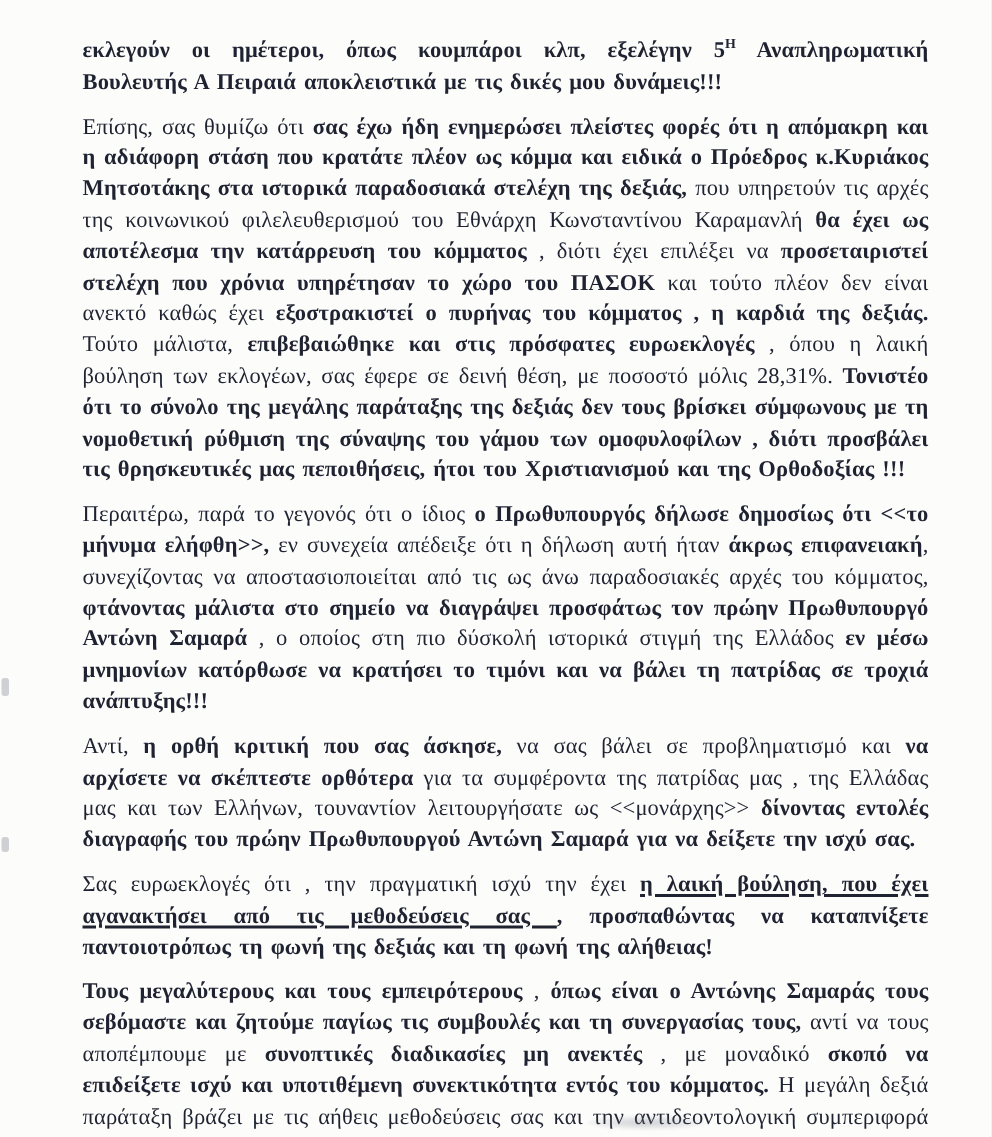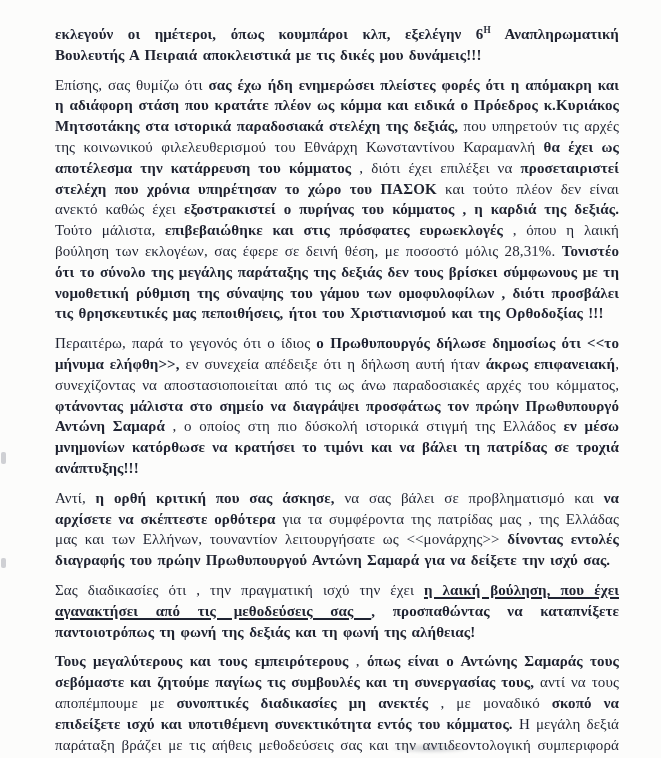--- a/index.html
+++ b/index.html
@@ -61,23 +61,23 @@
     filter: blur(0.5px);
   }
   .speck-1 { left: 1px; top: 452px; width: 5px; height: 12px; }
   .speck-2 { left: 1px; top: 558px; width: 5px; height: 10px; }
 </style>
 </head>
 <body>
 
 <div class="page" style="background: rgb(252, 252, 251);">
   <div class="doc-body" style="color: rgb(31, 35, 49);">
-      <p class="para"><span class=" b">εκλεγούν οι ημέτεροι, όπως κουμπάροι κλπ, εξελέγην 6</span><sup class="sp b">Η</sup><span class=" b"> Αναπληρωματική Βουλευτής Α Πειραιά αποκλειστικά με τις δικές μου δυνάμεις!!!</span></p>
+      <p class="para"><span class=" b">εκλεγούν οι ημέτεροι, όπως κουμπάροι κλπ, εξελέγην 5</span><sup class="sp b">Η</sup><span class=" b"> Αναπληρωματική Βουλευτής Α Πειραιά αποκλειστικά με τις δικές μου δυνάμεις!!!</span></p>
       <p class="para"><span class="">Επίσης, σας θυμίζω ότι </span><span class=" b">σας έχω ήδη ενημερώσει πλείστες φορές ότι η απόμακρη και η αδιάφορη στάση που κρατάτε πλέον ως κόμμα και ειδικά ο Πρόεδρος κ.Κυριάκος Μητσοτάκης στα ιστορικά παραδοσιακά στελέχη της δεξιάς,</span><span class=""> που υπηρετούν τις αρχές της κοινωνικού φιλελευθερισμού του Εθνάρχη Κωνσταντίνου Καραμανλή </span><span class=" b">θα έχει ως αποτέλεσμα την κατάρρευση του κόμματος </span><span class="">, διότι έχει επιλέξει να </span><span class=" b">προσεταιριστεί στελέχη που χρόνια υπηρέτησαν το χώρο του ΠΑΣΟΚ </span><span class="">και τούτο πλέον δεν είναι ανεκτό καθώς έχει </span><span class=" b">εξοστρακιστεί ο πυρήνας του κόμματος , η καρδιά της δεξιάς. </span><span class="">Τούτο μάλιστα, </span><span class=" b">επιβεβαιώθηκε και στις πρόσφατες ευρωεκλογές </span><span class="">, όπου η λαική βούληση των εκλογέων, σας έφερε σε δεινή θέση, με ποσοστό μόλις 28,31%. </span><span class=" b">Τονιστέο ότι το σύνολο της μεγάλης παράταξης της δεξιάς δεν τους βρίσκει σύμφωνους με τη νομοθετική ρύθμιση της σύναψης του γάμου των ομοφυλοφίλων , διότι προσβάλει τις θρησκευτικές μας πεποιθήσεις, ήτοι του Χριστιανισμού και της Ορθοδοξίας !!!</span></p>
       <p class="para"><span class="">Περαιτέρω, παρά το γεγονός ότι ο ίδιος </span><span class=" b">ο Πρωθυπουργός δήλωσε δημοσίως ότι &lt;&lt;το μήνυμα ελήφθη&gt;&gt;,</span><span class=""> εν συνεχεία απέδειξε ότι η δήλωση αυτή ήταν </span><span class=" b">άκρως επιφανειακή</span><span class="">, συνεχίζοντας να αποστασιοποιείται από τις ως άνω παραδοσιακές αρχές του κόμματος, </span><span class=" b">φτάνοντας μάλιστα στο σημείο να διαγράψει προσφάτως τον πρώην Πρωθυπουργό Αντώνη Σαμαρά </span><span class="">, ο οποίος στη πιο δύσκολή ιστορικά στιγμή της Ελλάδος </span><span class=" b">εν μέσω μνημονίων κατόρθωσε να κρατήσει το τιμόνι και να βάλει τη πατρίδας σε τροχιά ανάπτυξης!!!</span></p>
       <p class="para"><span class="">Αντί, </span><span class=" b">η ορθή κριτική που σας άσκησε,</span><span class="">  να σας βάλει σε προβληματισμό και </span><span class=" b">να αρχίσετε να σκέπτεστε ορθότερα </span><span class="">για τα συμφέροντα της πατρίδας μας , της Ελλάδας μας και των Ελλήνων, τουναντίον λειτουργήσατε ως &lt;&lt;μονάρχης&gt;&gt; </span><span class=" b">δίνοντας εντολές διαγραφής του πρώην Πρωθυπουργού Αντώνη Σαμαρά για να δείξετε την ισχύ σας.</span></p>
-      <p class="para"><span class="">Σας διαδικασίες ότι , την πραγματική ισχύ την έχει </span><span class=" b u">η λαική βούληση, που έχει αγανακτήσει από τις μεθοδεύσεις σας </span><span class=" b">, προσπαθώντας να καταπνίξετε παντοιοτρόπως τη φωνή της δεξιάς και τη φωνή της αλήθειας!</span></p>
+      <p class="para"><span class="">Σας ευρωεκλογές ότι , την πραγματική ισχύ την έχει </span><span class=" b u">η λαική βούληση, που έχει αγανακτήσει από τις μεθοδεύσεις σας </span><span class=" b">, προσπαθώντας να καταπνίξετε παντοιοτρόπως τη φωνή της δεξιάς και τη φωνή της αλήθειας!</span></p>
       <p class="para"><span class=" b">Τους μεγαλύτερους και τους εμπειρότερους </span><span class=""> , </span><span class=" b">όπως είναι ο Αντώνης Σαμαράς τους σεβόμαστε και ζητούμε παγίως τις συμβουλές και τη συνεργασίας τους,</span><span class=""> αντί να τους αποπέμπουμε με </span><span class=" b">συνοπτικές διαδικασίες μη ανεκτές </span><span class="">, με μοναδικό </span><span class=" b">σκοπό να επιδείξετε ισχύ και υποτιθέμενη συνεκτικότητα εντός του κόμματος.</span><span class=""> Η μεγάλη δεξιά παράταξη βράζει με τις αήθεις μεθοδεύσεις σας και την αντιδεοντολογική συμπεριφορά σας !!!</span></p>
     </div>
   <div class="smudge"></div>
   <div class="speck speck-1"></div>
   <div class="speck speck-2"></div>
 </div>
 
 </body></html>

